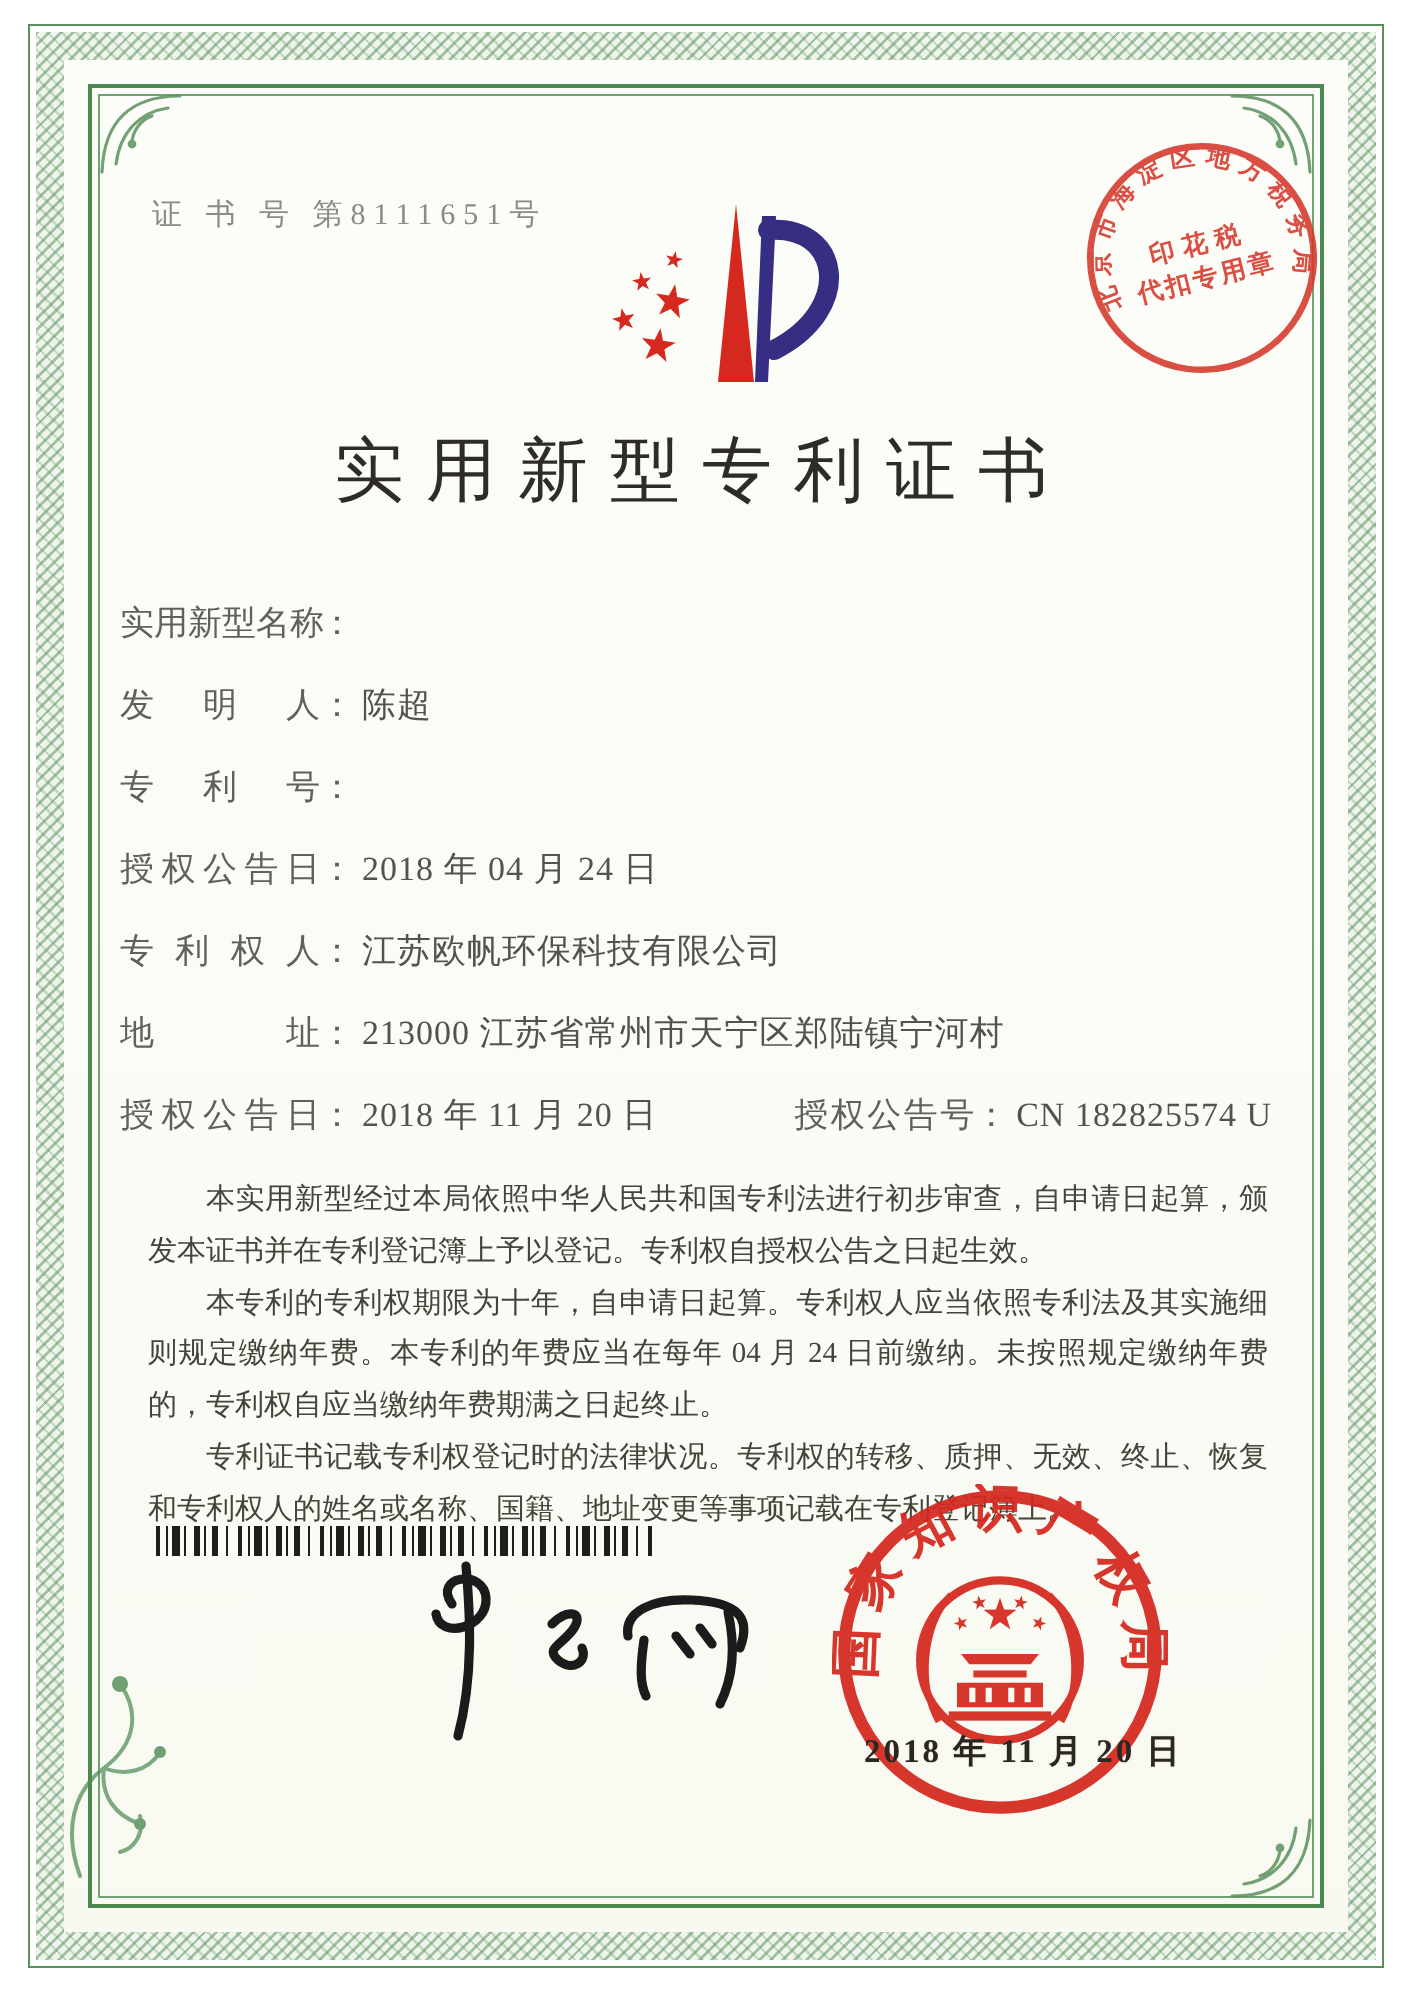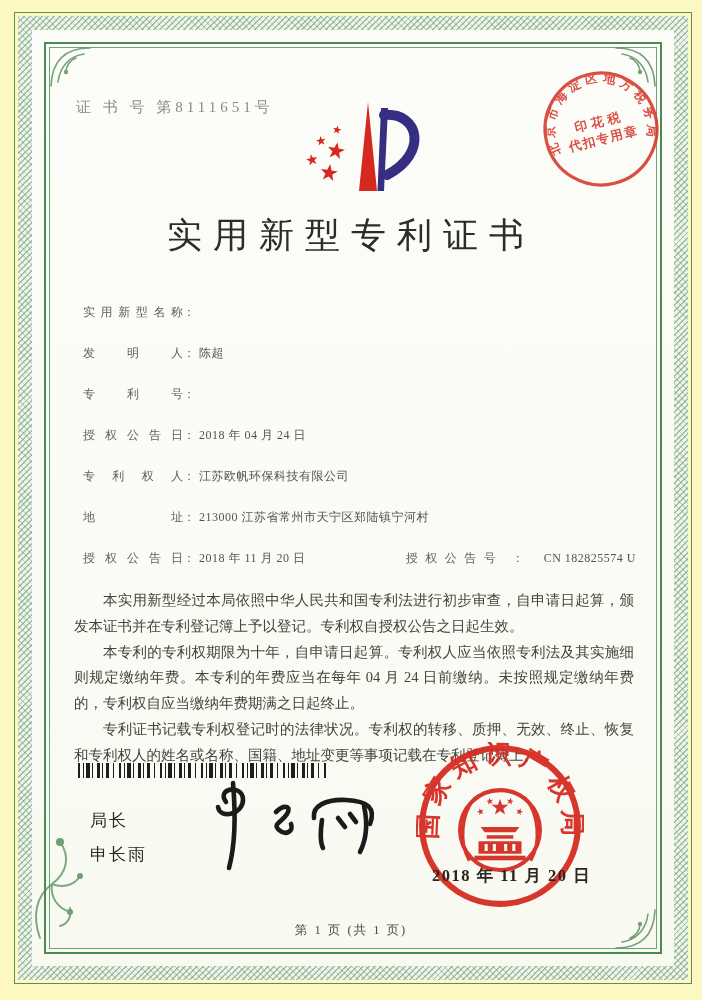--- a/index.html
+++ b/index.html
@@ -1,16 +1,16 @@
 <!DOCTYPE html>
 <html><head>
 <meta charset="utf-8">
 <style>
   html,body{margin:0;padding:0;background:#e9e9e4;}
-  .canvas{position:relative;width:702px;height:1000px;margin:0 auto;background:#fef9c3;overflow:hidden;
+  .canvas{position:relative;width:702px;height:1000px;margin:0 auto;background:#ffffff;overflow:hidden;
           font-family:"Liberation Serif","DejaVu Serif",serif;}
   
   .frame-outer{position:absolute;inset:12px 10px 16px 14px;border:1.5px solid #58905c;}
   .frame-band{position:absolute;inset:16px 14px 20px 18px;
       background:
         repeating-linear-gradient(135deg, rgba(88,144,92,.50) 0 1.4px, rgba(255,255,255,0) 1.4px 4.2px),
         repeating-linear-gradient(45deg, rgba(88,144,92,.28) 0 1.2px, rgba(255,255,255,0) 1.2px 5px),
         #eef4ec;}
   .paper{position:absolute;inset:30px 28px 34px 32px;background:linear-gradient(#fcfdf8,#f8faf2);}
   .frame-inner{position:absolute;inset:42px 40px 46px 44px;border:2px solid #4d8a52;pointer-events:none;}
@@ -20,26 +20,26 @@
   .curl.tr{top:44px;right:42px;transform:scaleX(-1);}
   .curl.br{bottom:48px;right:42px;transform:scale(-1,-1);}
   .flourish{position:absolute;left:30px;bottom:60px;width:70px;height:110px;opacity:.8;}
   
   .cert-no{position:absolute;left:76px;top:98px;font-size:15px;letter-spacing:4px;color:#8b8b83;}
   .logo{position:absolute;left:280px;top:88px;width:150px;height:112px;}
   .tax-seal{position:absolute;left:540px;top:68px;width:122px;height:122px;transform:rotate(-14deg);opacity:.88;}
   .title{position:absolute;left:0;right:0;top:212px;text-align:center;font-size:35px;font-weight:400;
          letter-spacing:11px;color:#2e2b28;}
   
-  .fields{position:absolute;left:83px;right:66px;top:300px;font-size:12px;color:#5d5a54;}
+  .fields{position:absolute;left:60px;right:66px;top:300px;font-size:17px;color:#5d5a54;}
   .f-row{display:flex;align-items:baseline;margin-bottom:17px;line-height:24px;white-space:nowrap;}
   .f-label{display:inline-block;width:100px;text-align:justify;text-align-last:justify;flex:none;color:#63605a;}
   .f-colon{flex:none;margin-right:4px;color:#63605a;}
   .f-value{color:#55524c;letter-spacing:.5px;}
-  .f-right{margin-left:auto;display:flex;align-items:baseline;gap:16px;}
+  .f-right{margin-left:auto;display:flex;align-items:baseline;}
   
   .paras{position:absolute;left:74px;right:68px;top:588px;font-size:14.5px;line-height:1.78;
          color:#46433c;text-align:justify;}
   .paras p{margin:0;text-indent:2em;}
   
   .barcode{position:absolute;left:78px;top:763px;width:250px;height:15px;
       background:repeating-linear-gradient(90deg,
         #1e1e1e 0 2px, rgba(0,0,0,0) 2px 5px,
         #1e1e1e 5px 6px, rgba(0,0,0,0) 6px 8px,
         #1e1e1e 8px 12px, rgba(0,0,0,0) 12px 14px,
@@ -155,24 +155,20 @@
   </div>
 
   <div class="paras">
     <p>本实用新型经过本局依照中华人民共和国专利法进行初步审查，自申请日起算，颁发本证书并在专利登记簿上予以登记。专利权自授权公告之日起生效。</p>
     <p>本专利的专利权期限为十年，自申请日起算。专利权人应当依照专利法及其实施细则规定缴纳年费。本专利的年费应当在每年 04 月 24 日前缴纳。未按照规定缴纳年费的，专利权自应当缴纳年费期满之日起终止。</p>
     <p>专利证书记载专利权登记时的法律状况。专利权的转移、质押、无效、终止、恢复和专利权人的姓名或名称、国籍、地址变更等事项记载在专利登记簿上。</p>
   </div>
 
   <div class="barcode"></div>
 
-  <div class="director">
-    <div>局长</div>
-    <div>申长雨</div>
-  </div>
 
   <svg class="signature" viewBox="0 0 190 100">
     <g fill="none" stroke="#1b1b1b" stroke-width="4.6" stroke-linecap="round" stroke-linejoin="round">
       <path d="M30,26 C20,12 46,8 47,23 C48,38 24,44 22,31"></path>
       <path d="M37,7 C39,30 41,62 33,92"></path>
       <path d="M80,36 C88,28 96,30 91,38 C86,46 76,48 83,54 C90,60 98,55 95,48"></path>
       <path d="M118,42 C116,30 130,23 150,24 C172,25 180,32 174,48"></path>
       <path d="M126,44 C124,58 124,66 127,72"></path>
       <path d="M168,30 C172,48 170,64 164,76"></path>
       <path d="M142,42 l7,9"></path>
@@ -200,14 +196,13 @@
       <rect x="69" y="91" width="26" height="3.4"></rect>
       <path d="M61,97 h42 v12 h-42 z M67,99.5 h3 v7 h-3 z M75,99.5 h3 v7 h-3 z M86,99.5 h3 v7 h-3 z M94,99.5 h3 v7 h-3 z" fill-rule="evenodd"></path>
       <rect x="57" y="111" width="50" height="4.5"></rect>
       <path d="M52,116 C42,98 44,70 58,54" fill="none" stroke="#d5281f" stroke-width="3"></path>
       <path d="M112,116 C122,98 120,70 106,54" fill="none" stroke="#d5281f" stroke-width="3"></path>
     </g>
   </svg>
 
   <div class="seal-date">2018 年 11 月 20 日</div>
 
-  <div class="footer-page">第 1 页 (共 1 页)</div>
 </div>
 
 </body></html>

